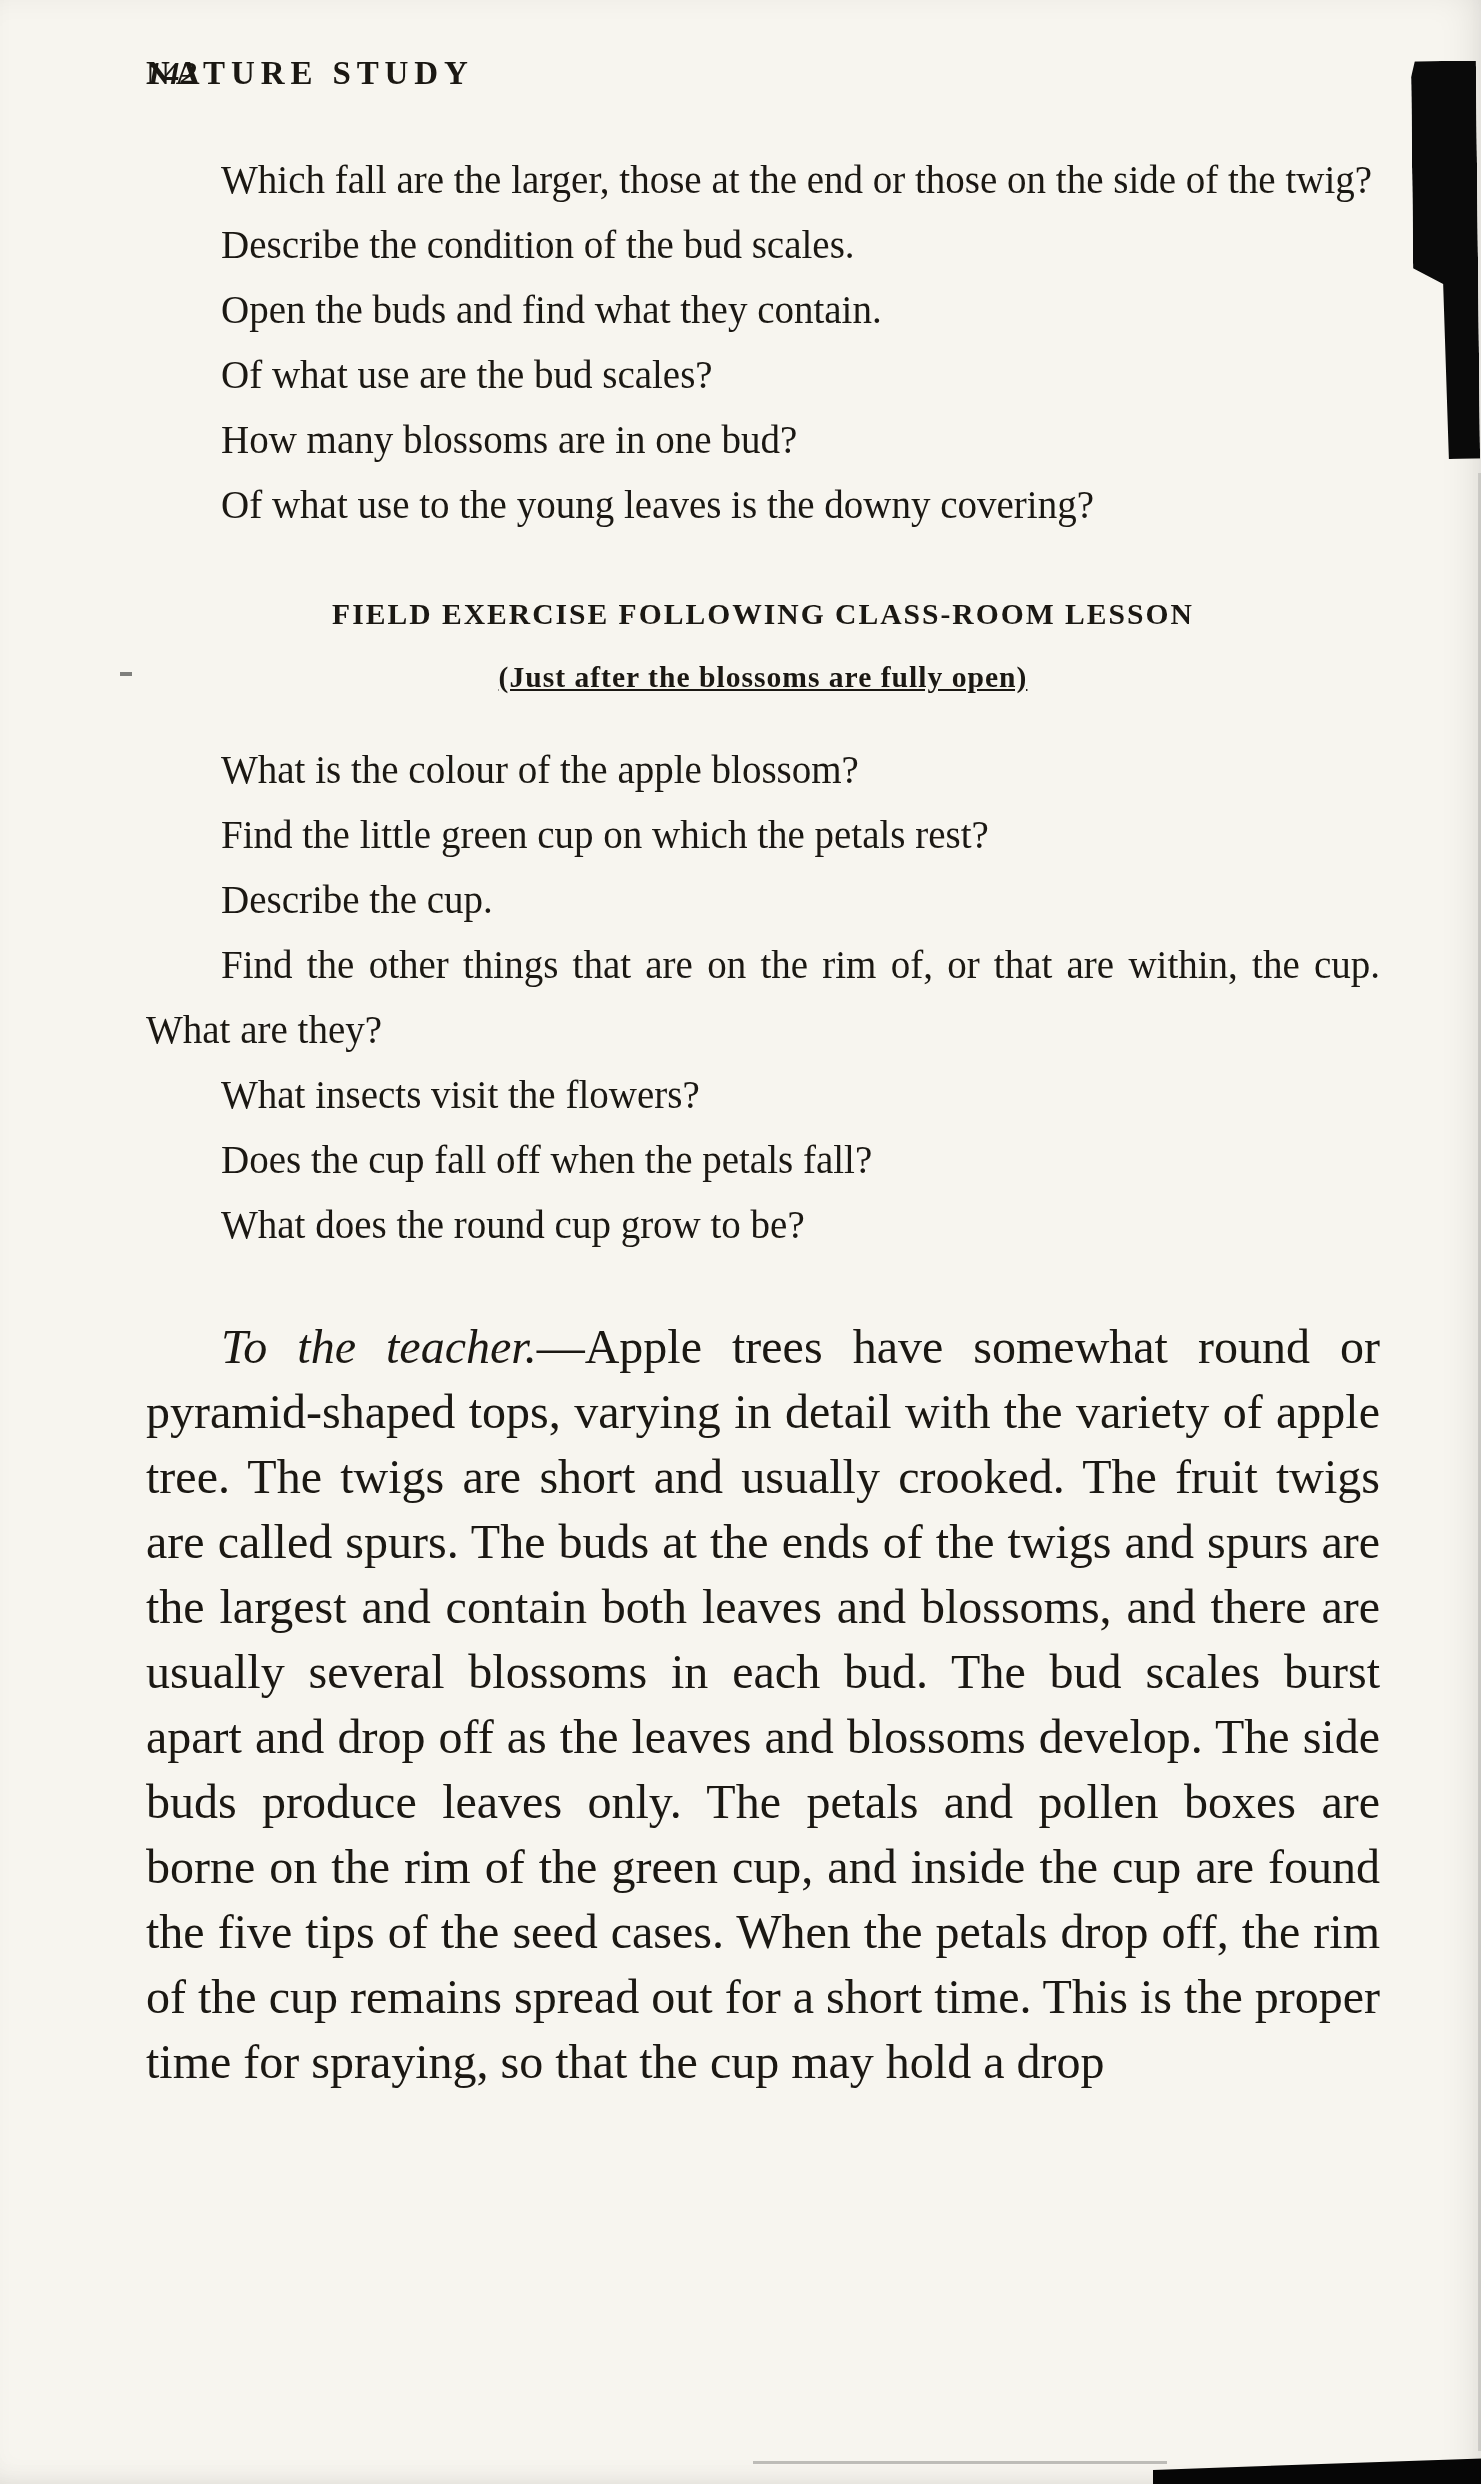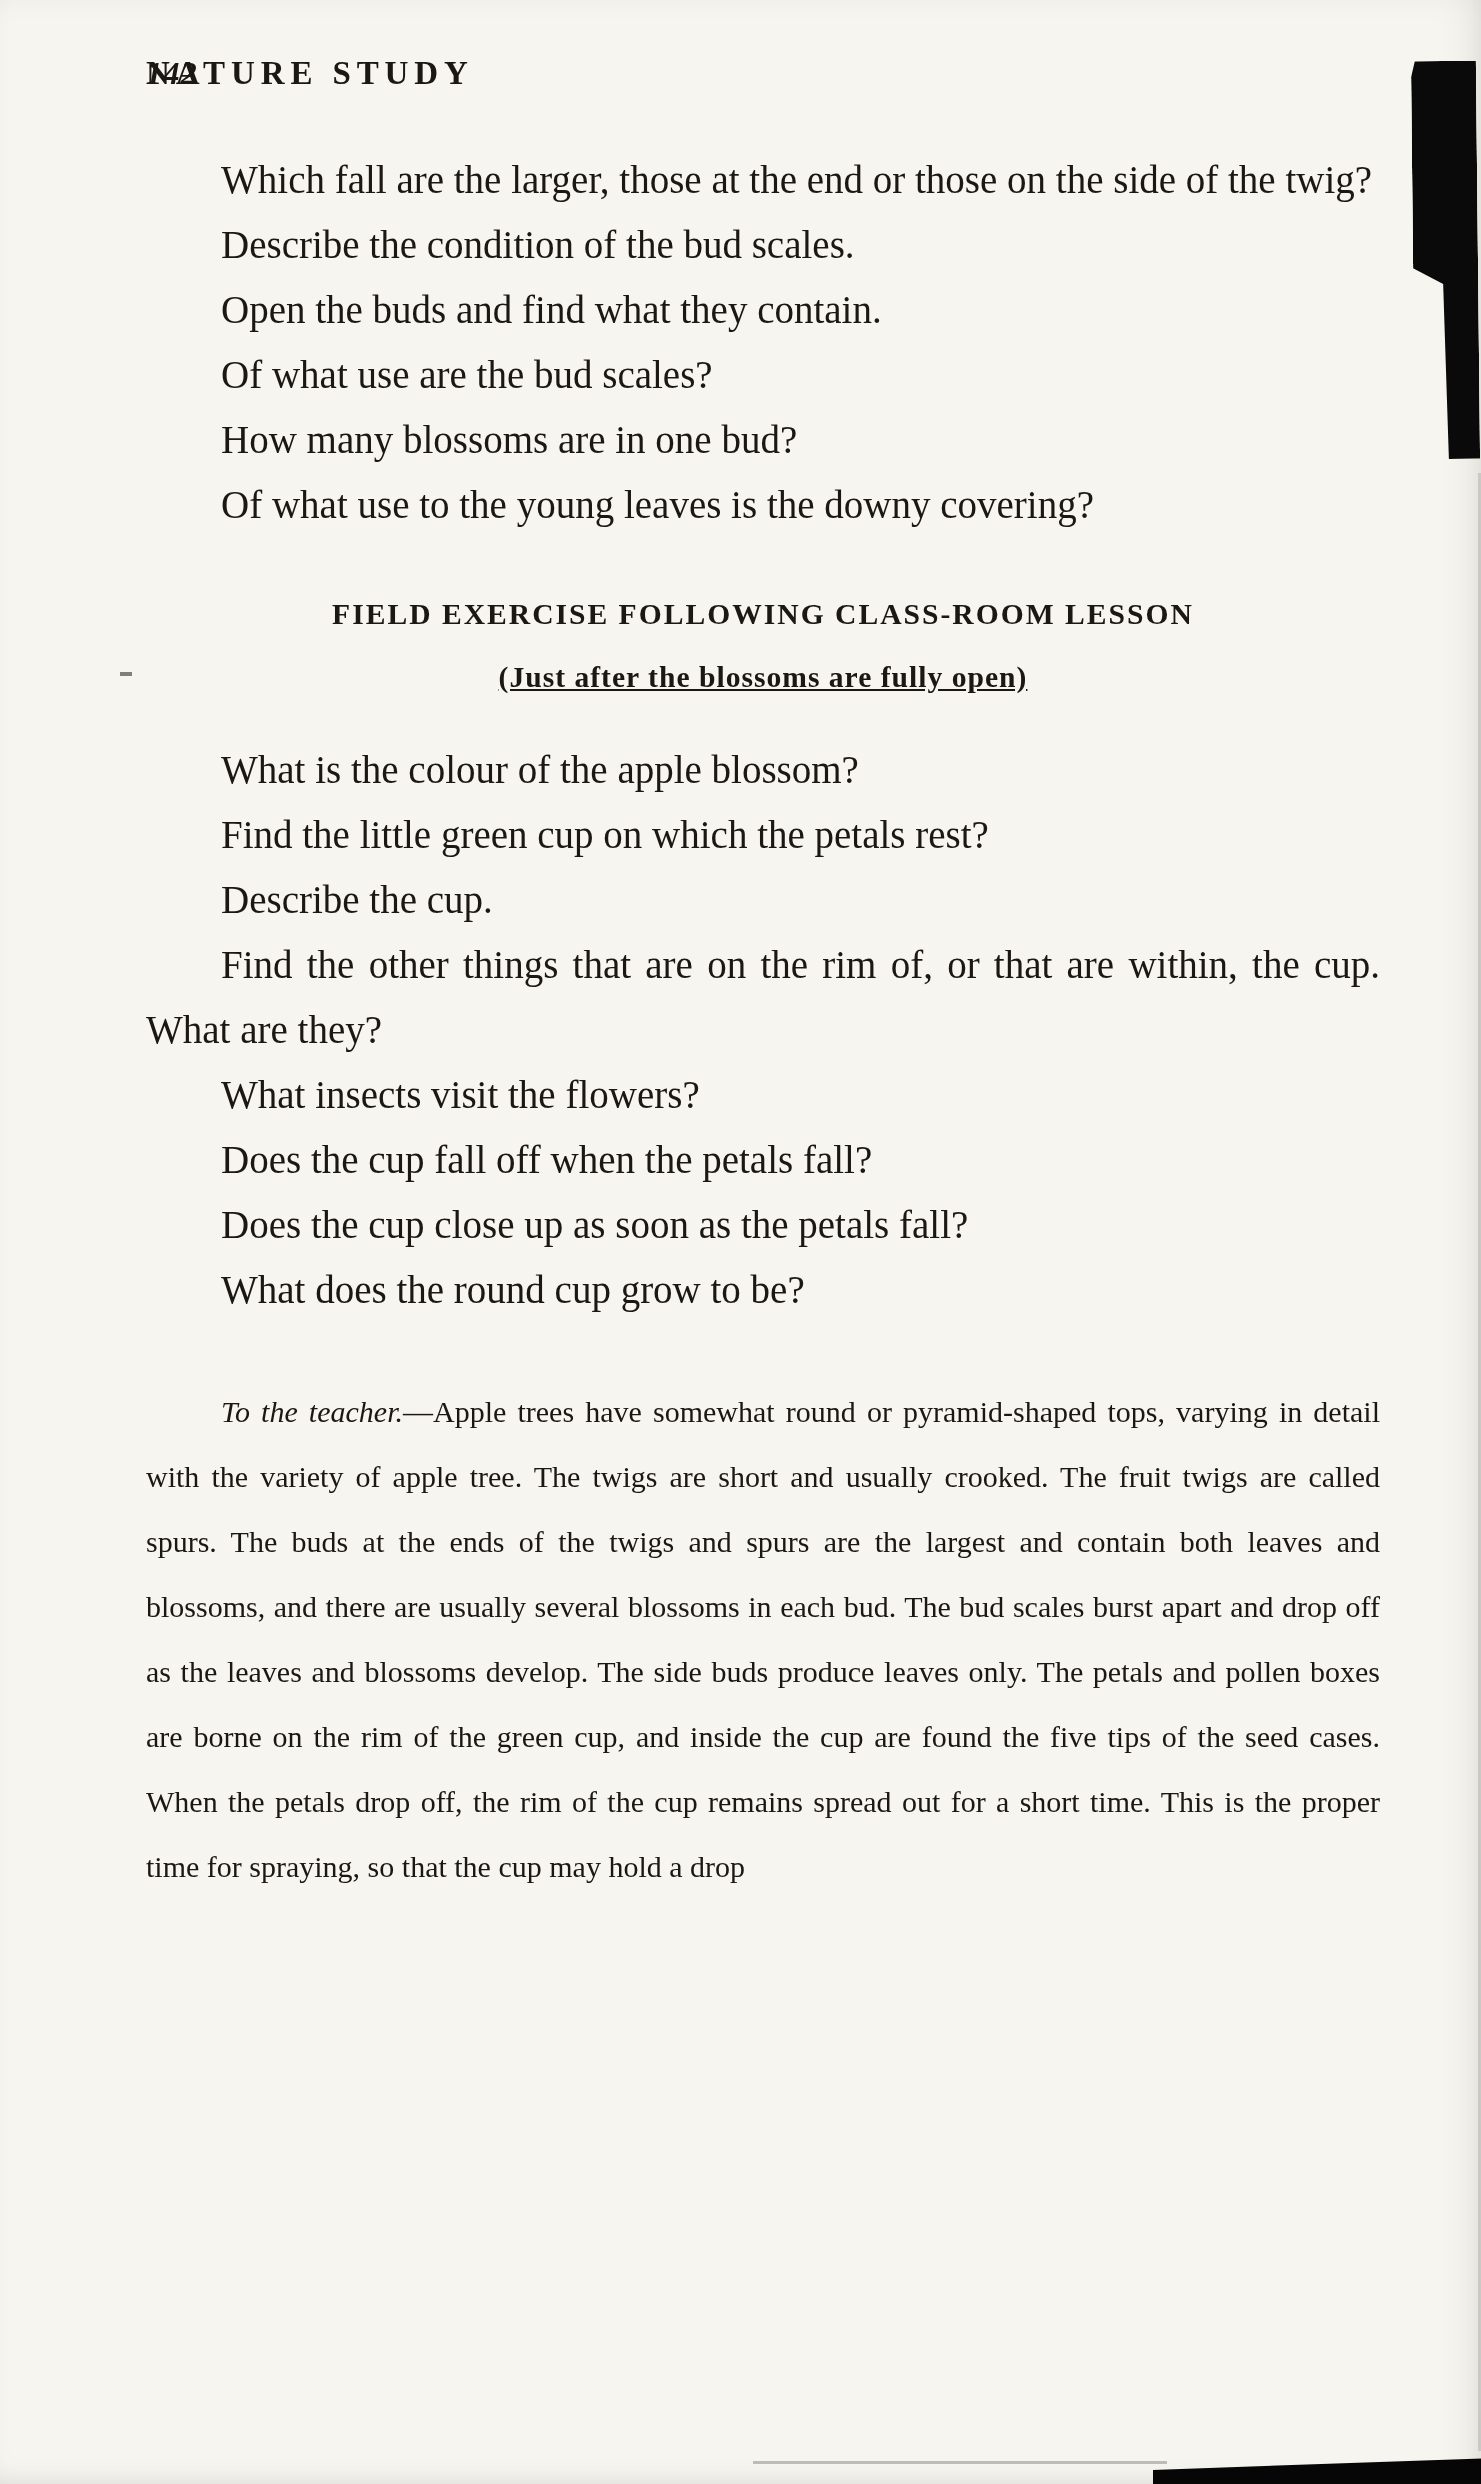--- a/index.html
+++ b/index.html
@@ -66,21 +66,21 @@
     font-size: 29.6px;
     font-weight: 700;
     letter-spacing: 1px;
     text-decoration: underline;
   }
   .block-gap {
     height: 43px;
   }
   .teacher {
     margin: 57px 0 0 0;
-    font-size: 30px;
+    font-size: 48px;
     line-height: 65px;
     text-align: justify;
     text-indent: 75px;
   }
   .italic {
     font-style: italic;
   }
   
   .artifact-top-right {
     position: absolute;
@@ -149,21 +149,20 @@
     <h3 class="section-subheading">(Just after the blossoms are fully open)</h3>
 
     <div class="block-gap"></div>
 
     <p class="bodyline">What is the colour of the apple blossom?</p>
     <p class="bodyline">Find the little green cup on which the petals rest?</p>
     <p class="bodyline">Describe the cup.</p>
     <p class="bodyline">Find the other things that are on the rim of, or that are within, the cup. What are they?</p>
     <p class="bodyline">What insects visit the flowers?</p>
     <p class="bodyline">Does the cup fall off when the petals fall?</p>
-    <p class="bodyline">Does the cup close up as soon as the petals fall?</p>
     <p class="bodyline">What does the round cup grow to be?</p>
 
     <p class="teacher"><span class="italic">To the teacher.</span><span>—Apple trees have somewhat round or pyramid-shaped tops, varying in detail with the variety of apple tree. The twigs are short and usually crooked. The fruit twigs are called spurs. The buds at the ends of the twigs and spurs are the largest and contain both leaves and blossoms, and there are usually several blossoms in each bud. The bud scales burst apart and drop off as the leaves and blossoms develop. The side buds produce leaves only. The petals and pollen boxes are borne on the rim of the green cup, and inside the cup are found the five tips of the seed cases. When the petals drop off, the rim of the cup remains spread out for a short time. This is the proper time for spraying, so that the cup may hold a drop</span></p>
 
   </main>
 
   <div class="artifact-top-right"></div>
   <div class="artifact-bottom-strip"></div>
   <div class="artifact-bottom-line"></div>
   <div class="artifact-right-edge"></div>

